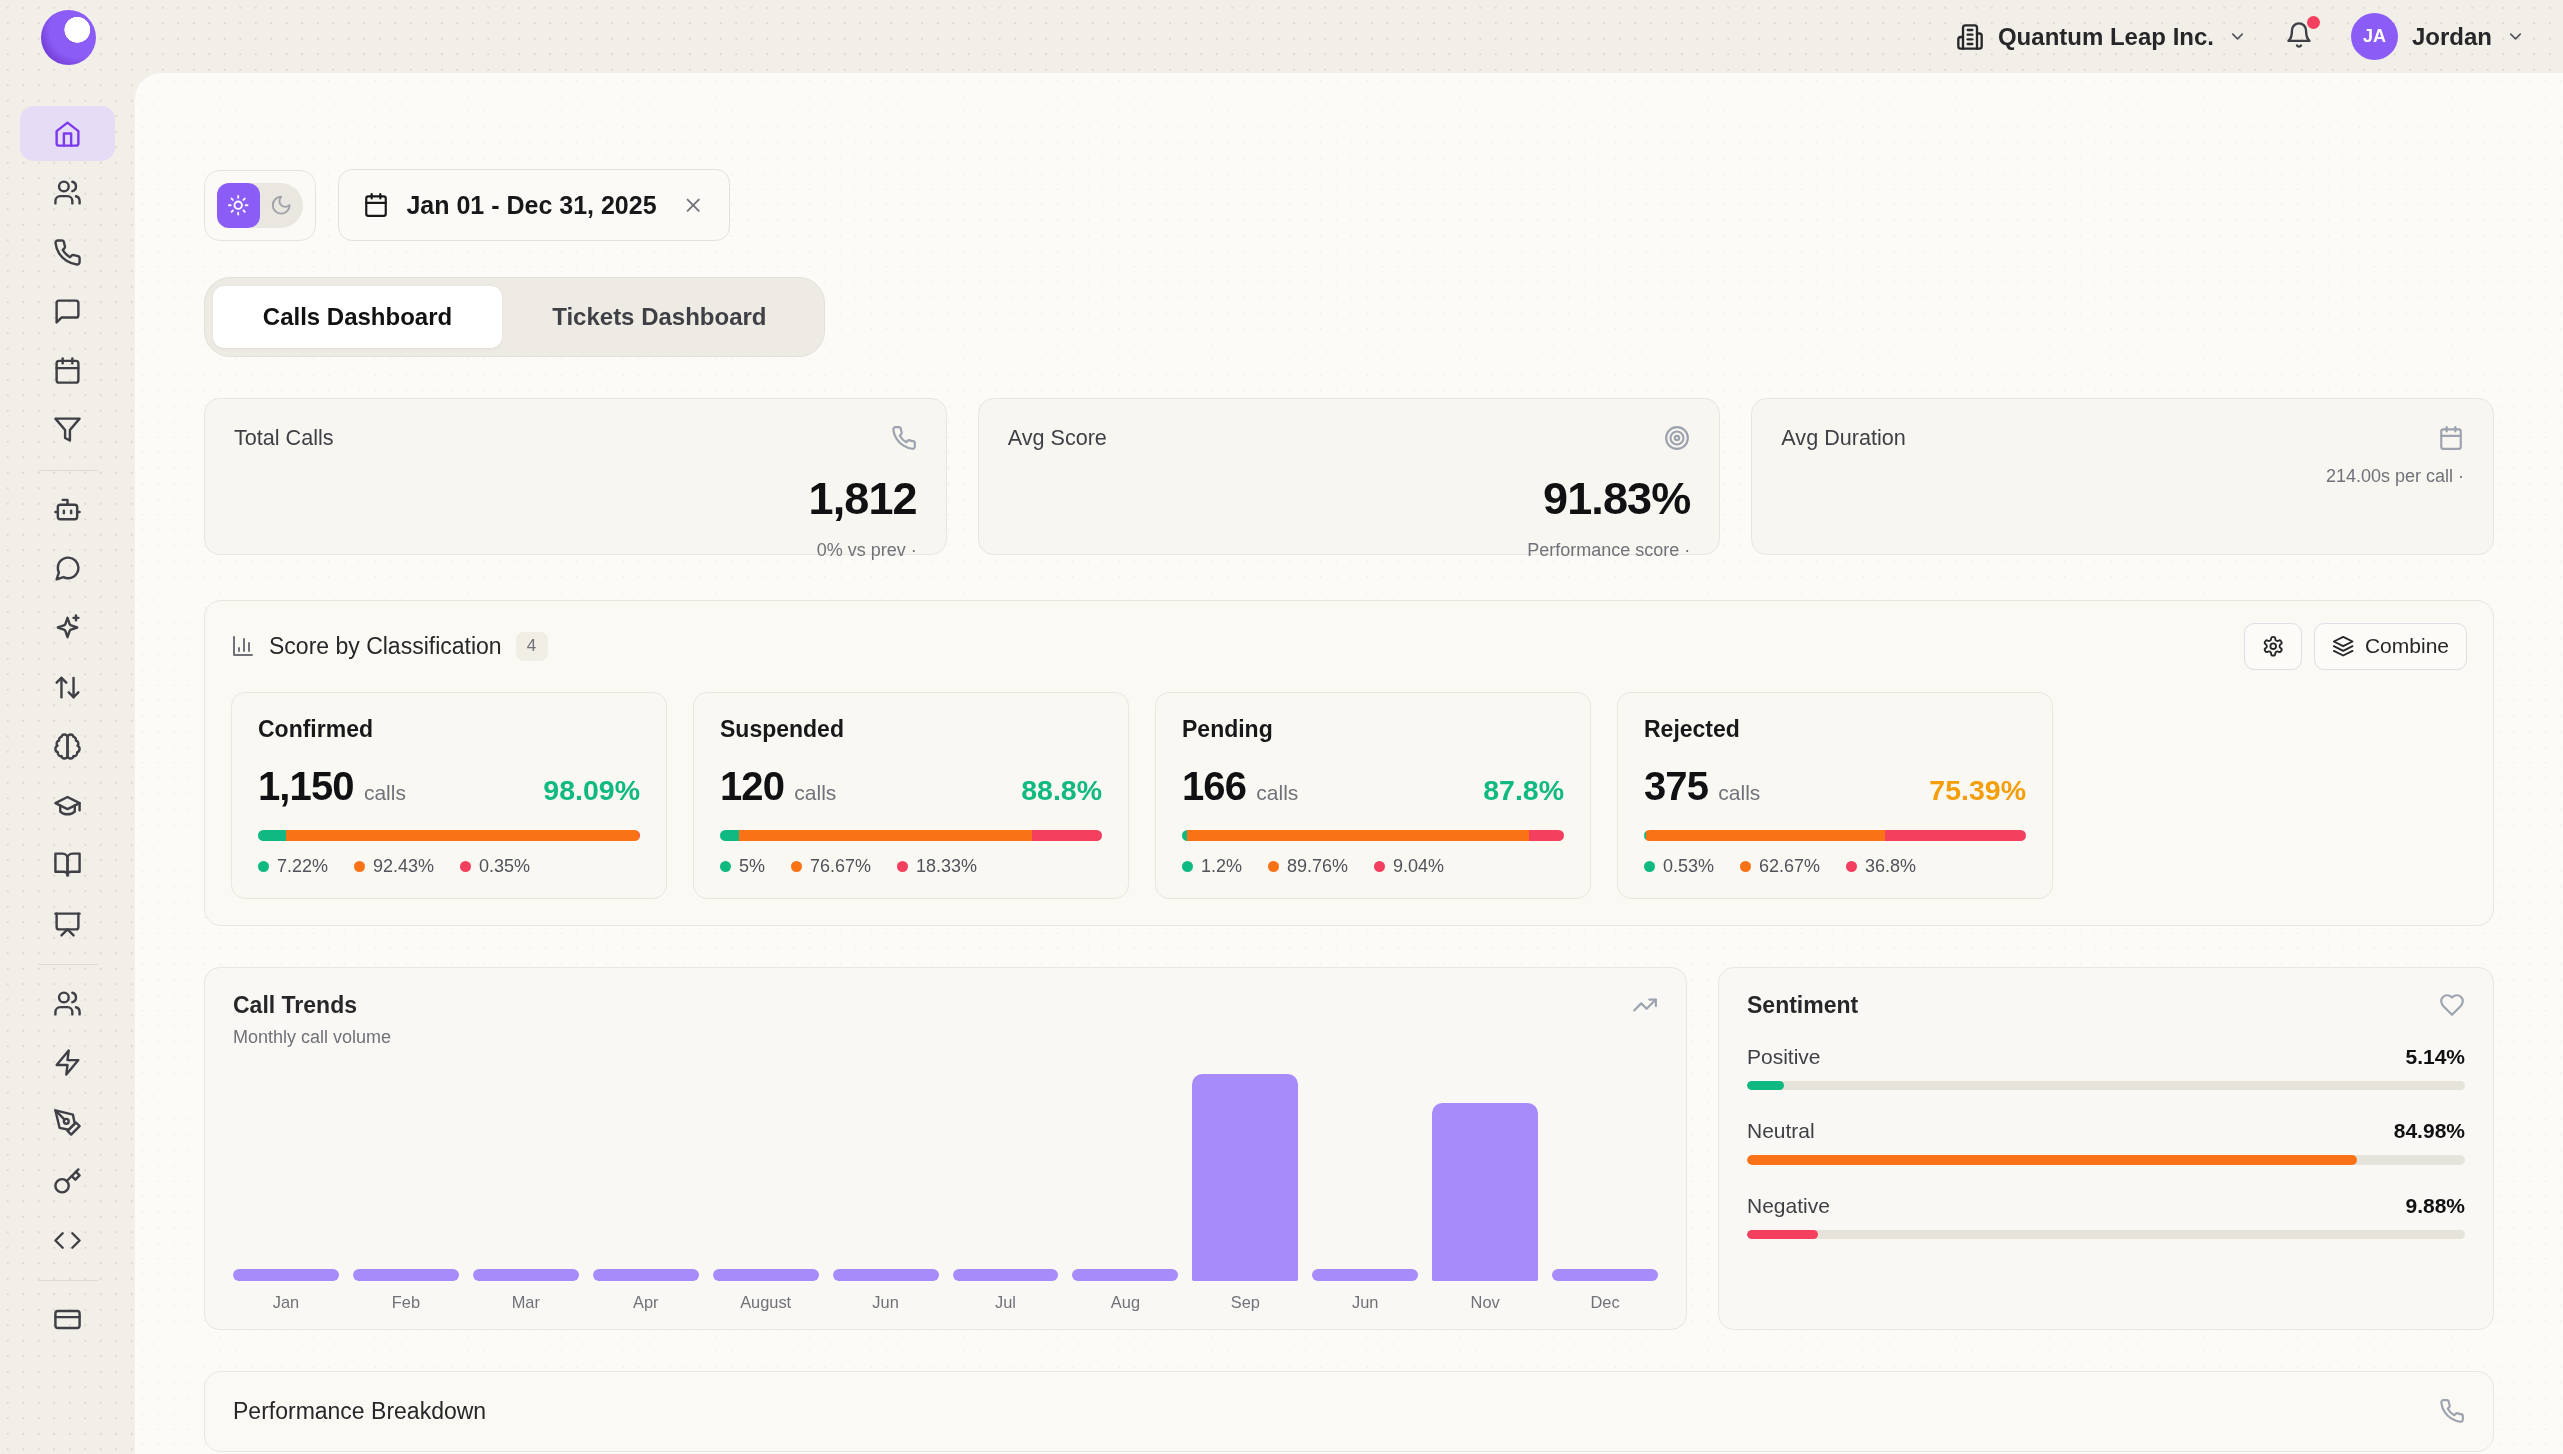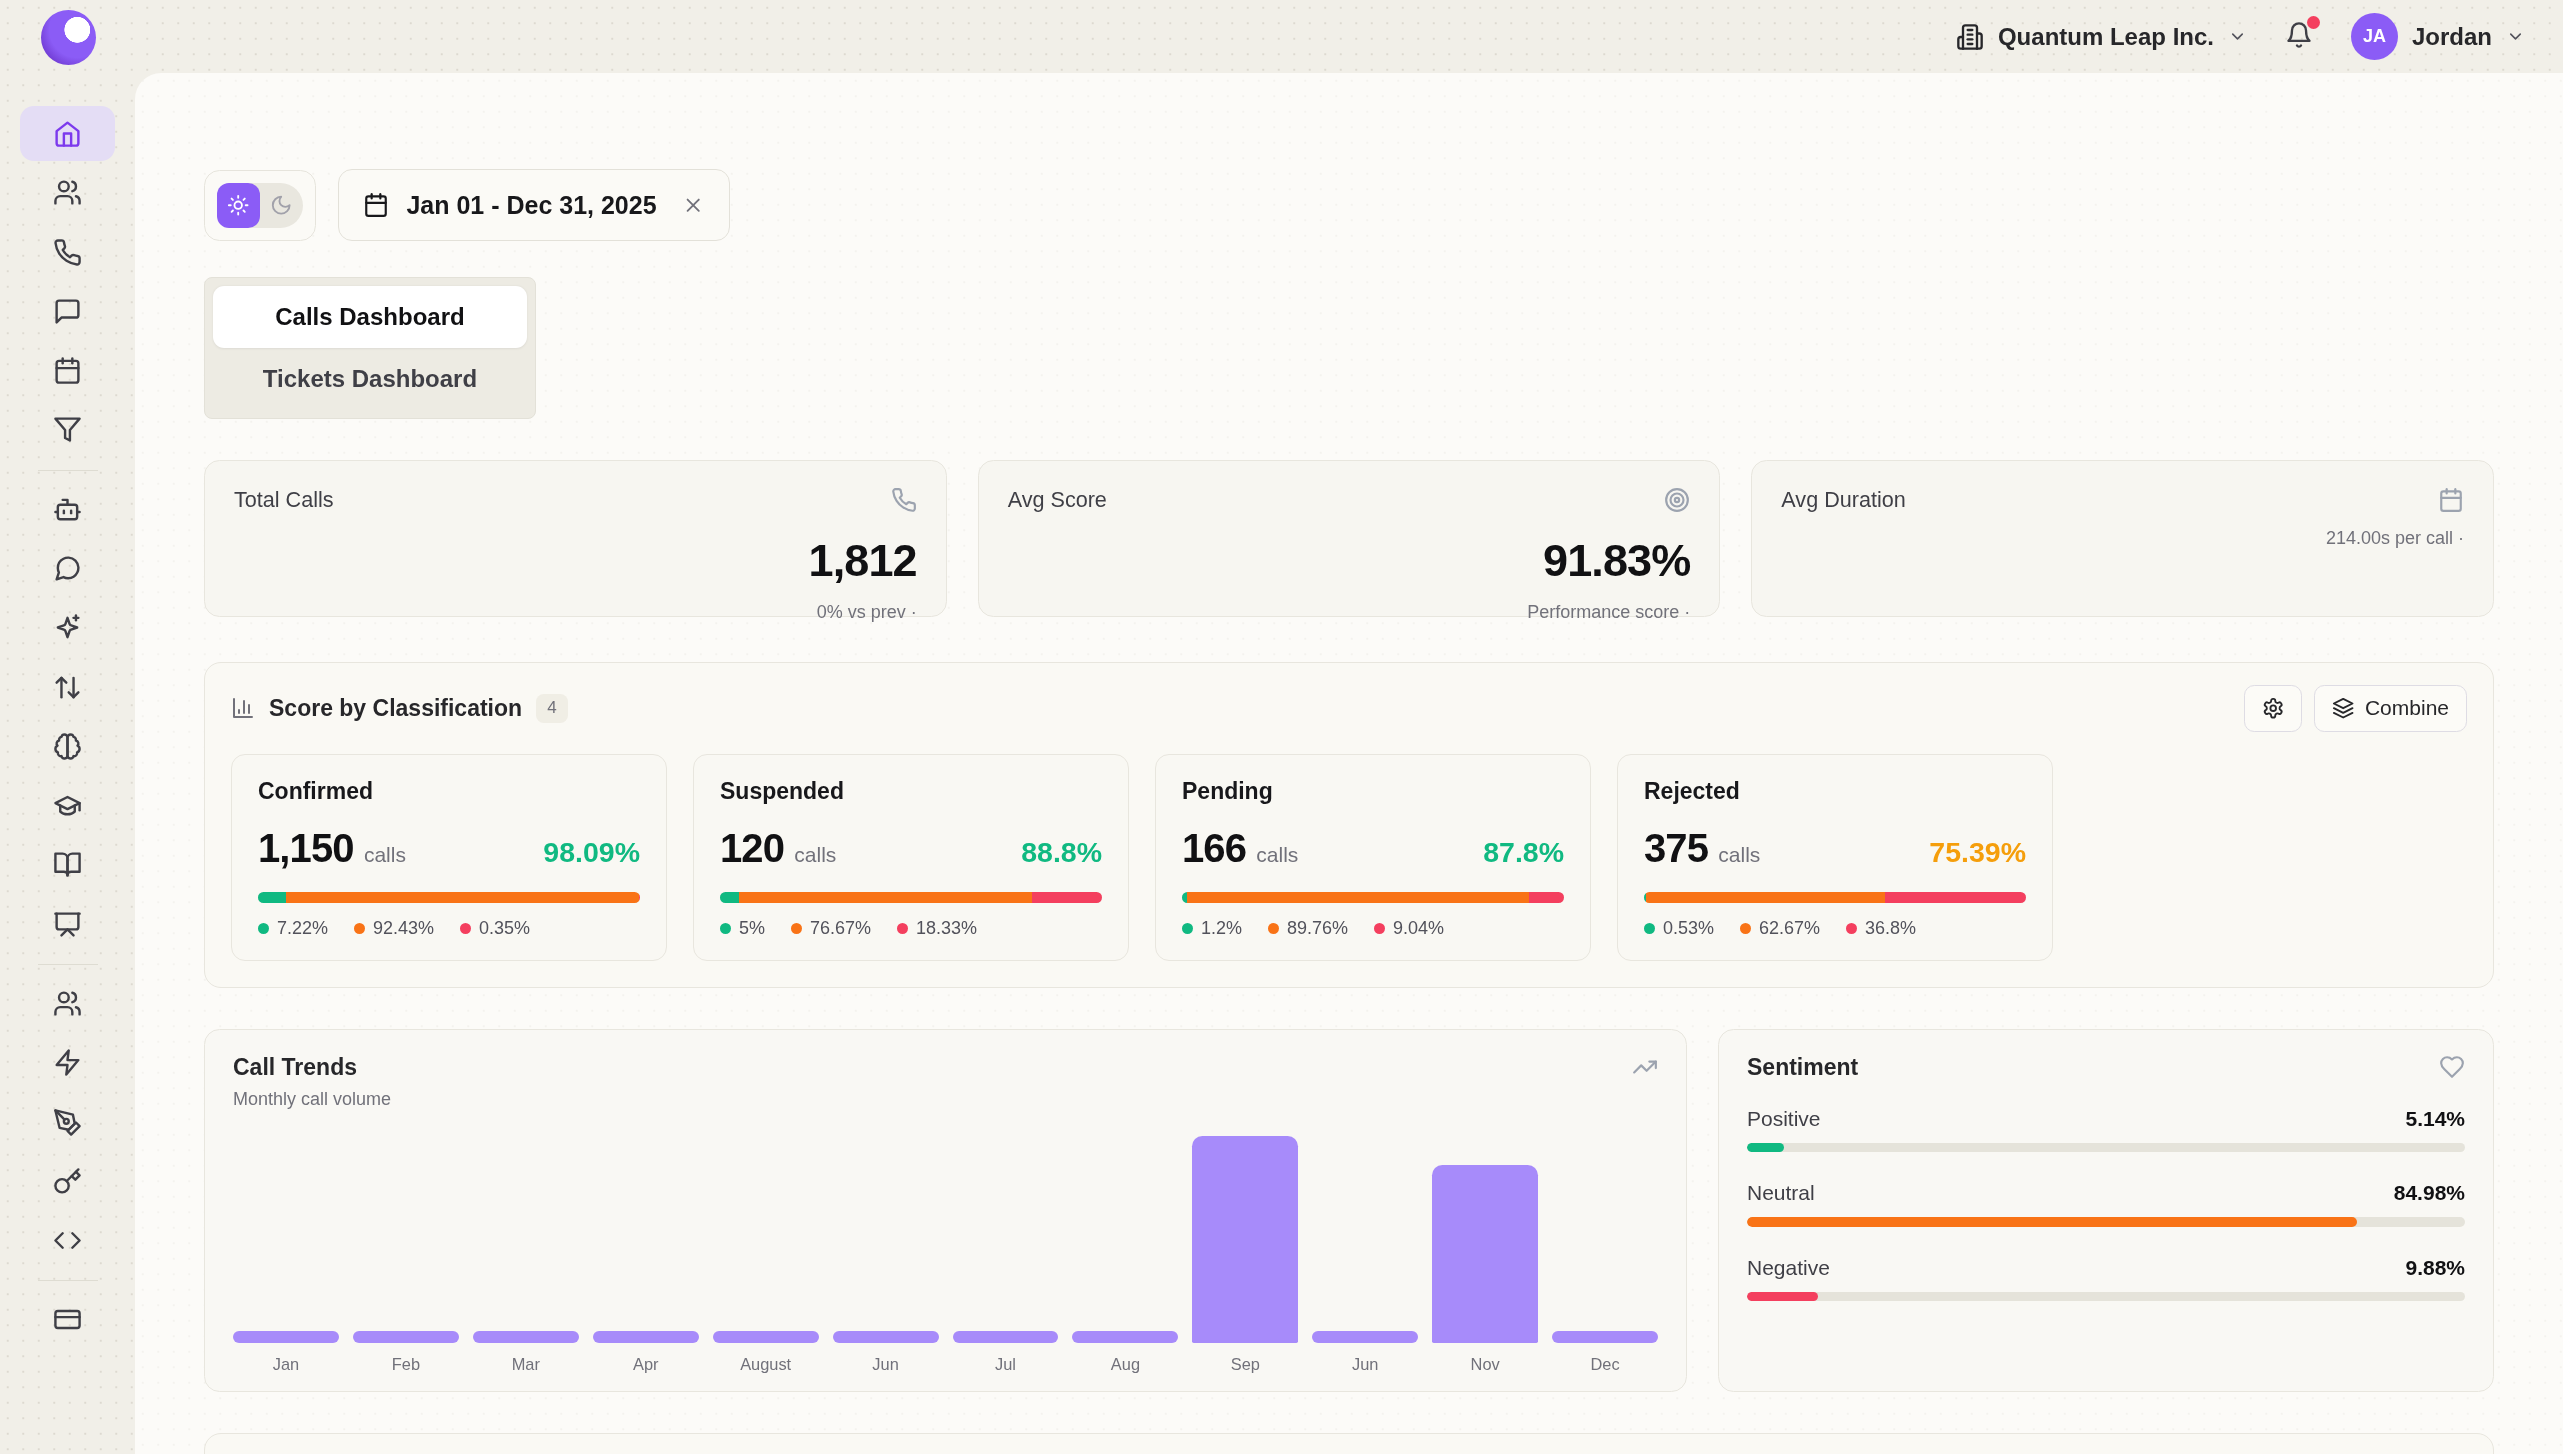--- a/index.html
+++ b/index.html
@@ -56,38 +56,38 @@
   .head-controls{display:flex;align-items:center;gap:22.4px;margin-top:41px;}
   .theme-card{background:#fbfaf6;border:0.9px solid #e6e4dc;border-radius:15.5px;padding:12px;display:flex;cursor:default;}
   .theme-pill{background:#e9e7df;border-radius:861px;display:flex;align-items:center;padding:0;}
   .theme-opt{width:43px;height:45px;border:none;border-radius:12px;display:flex;align-items:center;justify-content:center;
     background:transparent;color:#a1a1aa;cursor:pointer;}
   .theme-opt.sun{background:#8b5cf6;color:#fff;}
   .date-btn{display:flex;align-items:center;gap:17px;background:#fbfaf6;border:0.9px solid #e3e1d9;border-radius:14px;
     height:72px;padding:0 24px;font-family:inherit;font-size:25px;font-weight:600;color:#18181b;cursor:pointer;}
   .date-btn .x{color:#71717a;margin-left:8.6px;}
 
-  .tabs{margin-top:36px;display:inline-flex;background:#edebe3;border:0.9px solid #e3e1d8;border-radius:8px;padding:7.8px;flex-direction:column;}
+  .tabs{margin-top:36px;display:inline-flex;background:#edebe3;border:0.9px solid #e3e1d8;border-radius:26px;padding:7.8px;}
   .tab{border:none;background:transparent;font-family:inherit;font-size:24px;font-weight:600;color:#3f3f46;
     padding:17px 50px;border-radius:11.2px;cursor:pointer;}
   .tab.active{background:#ffffff;font-weight:700;color:#111113;box-shadow:0 0.9px 2.6px rgba(0,0,0,0.07);}
 
   .stats{margin-top:41px;display:grid;grid-template-columns:repeat(3,1fr);gap:31px;text-align:right;}
   .card{background:#f7f6f1;border:0.9px solid #e8e6de;border-radius:15.5px;}
   .stat-card{padding:26px 29px;height:157px;}
   .stat-top{display:flex;justify-content:space-between;align-items:flex-start;}
   .stat-title{font-size:21.6px;color:#3f3f46;font-weight:500;}
   .stat-ic{color:#9ca3af;}
   .stat-value{margin-top:22.4px;font-size:45px;font-weight:800;letter-spacing:-0.9px;color:#111113;}
   .stat-sub{margin-top:15.5px;font-size:18px;color:#71717a;}
 
   .section{margin-top:45px;background:#faf9f4;border:0.9px solid #e8e6de;border-radius:17px;padding:22.4px 26px 26px;}
   .sec-head{display:flex;align-items:center;gap:14px;}
   .sec-ic{color:#71717a;}
-  .sec-title{font-size:23px;font-weight:700;color:#27272a;}
+  .sec-title{font-size:23px;font-weight:400;color:#27272a;}
   .count-badge{background:#f0eee5;border-radius:7.8px;padding:4.3px 11.2px;font-size:17px;color:#71717a;}
   .sec-actions{margin-left:auto;display:flex;gap:12px;}
   .tool-btn{display:flex;align-items:center;justify-content:center;gap:10.3px;background:#fcfbf7;border:0.9px solid #dedce4;
     border-radius:10.3px;height:47px;padding:0 17px;font-family:inherit;font-size:21px;font-weight:500;color:#27272a;cursor:pointer;}
 
   .cc-row{display:flex;gap:26px;margin-top:22.4px;}
   .cc-card{width:436px;background:#f9f8f3;border:0.9px solid #e8e6de;border-radius:14px;padding:22.4px 26px 21px;}
   .cc-title{font-size:23px;font-weight:600;color:#18181b;}
   .cc-valrow{display:flex;align-items:baseline;margin-top:21px;}
   .cc-num{font-size:40px;font-weight:800;letter-spacing:-0.9px;color:#111113;}

